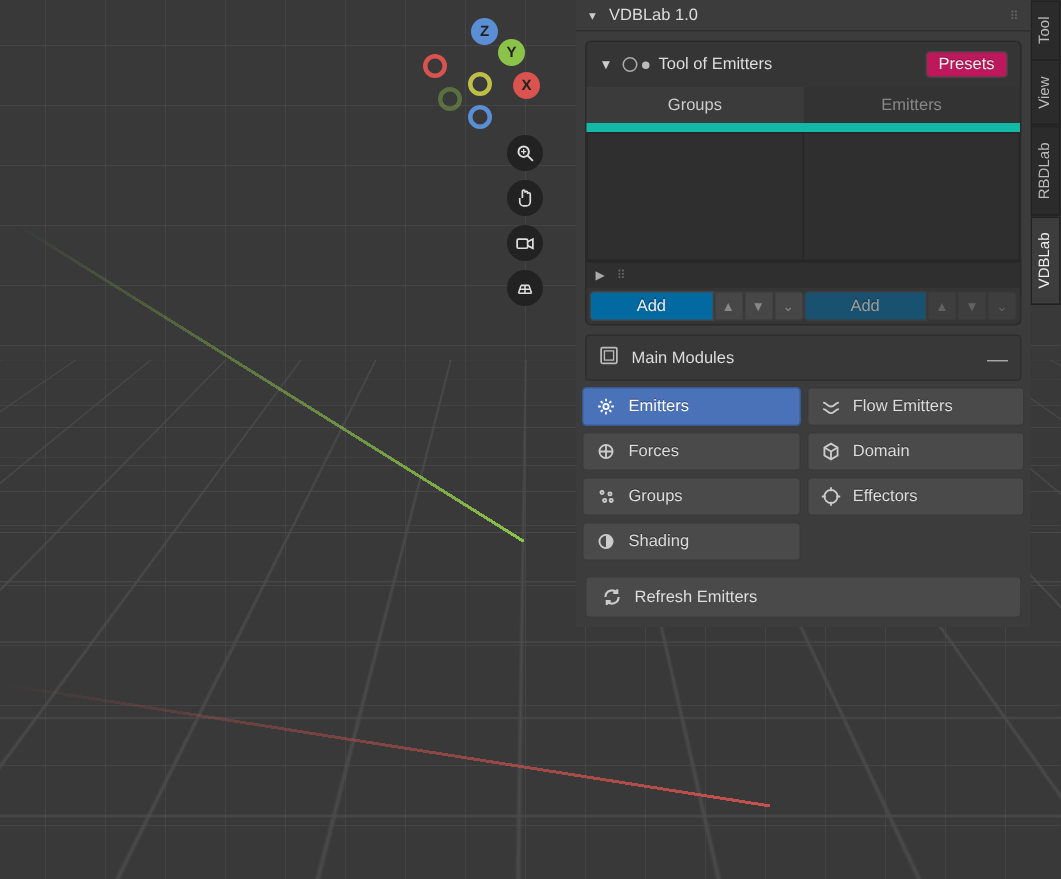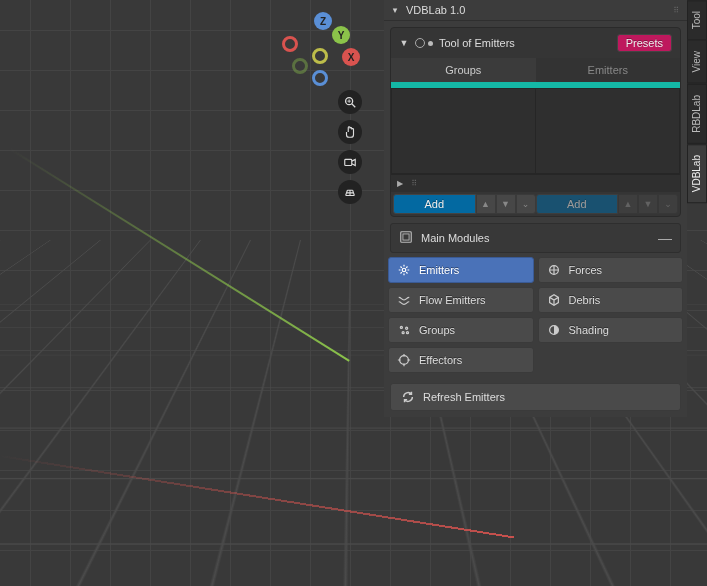--- a/index.html
+++ b/index.html
@@ -207,71 +207,71 @@
           <svg viewBox="0 0 16 16">
             <circle cx="8" cy="8" r="2"></circle>
             <path d="M8 2v2M8 12v2M2 8h2M12 8h2M4 4l1.5 1.5M12 12l-1.5-1.5M4 12l1.5-1.5M12 4l-1.5 1.5"></path>
           </svg>
         </span>
       <span>Emitters</span>
     </div>
     <div class="modbtn">
       <span class="ico">
           <svg viewBox="0 0 16 16">
+            <path d="M2 5c3 0 3 3 6 3s3-3 6-3M2 10c3 0 3 3 6 3s3-3 6-3"></path>
+          </svg>
+        </span>
+      <span>Flow Emitters</span>
+    </div>
+    <div class="modbtn">
+      <span class="ico">
+          <svg viewBox="0 0 16 16">
             <path d="M3 8a5 5 0 0110 0 5 5 0 01-10 0z"></path>
             <path d="M8 3v10M3 8h10"></path>
           </svg>
         </span>
       <span>Forces</span>
     </div>
     <div class="modbtn">
       <span class="ico">
           <svg viewBox="0 0 16 16">
-            <path d="M2 5c3 0 3 3 6 3s3-3 6-3M2 10c3 0 3 3 6 3s3-3 6-3"></path>
-          </svg>
-        </span>
-      <span>Flow Emitters</span>
-    </div>
-    <div class="modbtn">
-      <span class="ico">
-          <svg viewBox="0 0 16 16">
             <path d="M3 5l5-3 5 3v6l-5 3-5-3z"></path>
             <path d="M3 5l5 3 5-3M8 8v6"></path>
           </svg>
         </span>
-      <span>Debris</span>
+      <span>Domain</span>
     </div>
     <div class="modbtn">
       <span class="ico">
           <svg viewBox="0 0 16 16">
             <circle cx="5" cy="5" r="1.2"></circle>
             <circle cx="11" cy="6" r="1.2"></circle>
             <circle cx="7" cy="11" r="1.2"></circle>
             <circle cx="12" cy="11" r="1.2"></circle>
           </svg>
         </span>
       <span>Groups</span>
     </div>
     <div class="modbtn">
       <span class="ico">
           <svg viewBox="0 0 16 16">
             <circle cx="8" cy="8" r="5"></circle>
+            <path d="M8 1v3M8 12v3M1 8h3M12 8h3"></path>
+          </svg>
+        </span>
+      <span>Effectors</span>
+    </div>
+    <div class="modbtn">
+      <span class="ico">
+          <svg viewBox="0 0 16 16">
+            <circle cx="8" cy="8" r="5"></circle>
             <path d="M8 3a5 5 0 010 10z" fill="#ccc" stroke="none"></path>
           </svg>
         </span>
       <span>Shading</span>
-    </div>
-    <div class="modbtn">
-      <span class="ico">
-          <svg viewBox="0 0 16 16">
-            <circle cx="8" cy="8" r="5"></circle>
-            <path d="M8 1v3M8 12v3M1 8h3M12 8h3"></path>
-          </svg>
-        </span>
-      <span>Effectors</span>
     </div>
   </div>
 
   <div class="refresh-row">
     <div class="refresh-btn">
       <svg viewBox="0 0 16 16">
           <path d="M3 8a5 5 0 019-3M13 8a5 5 0 01-9 3M12 2v3h-3M4 14v-3h3"></path>
         </svg>
       <span>Refresh Emitters</span>
     </div>

